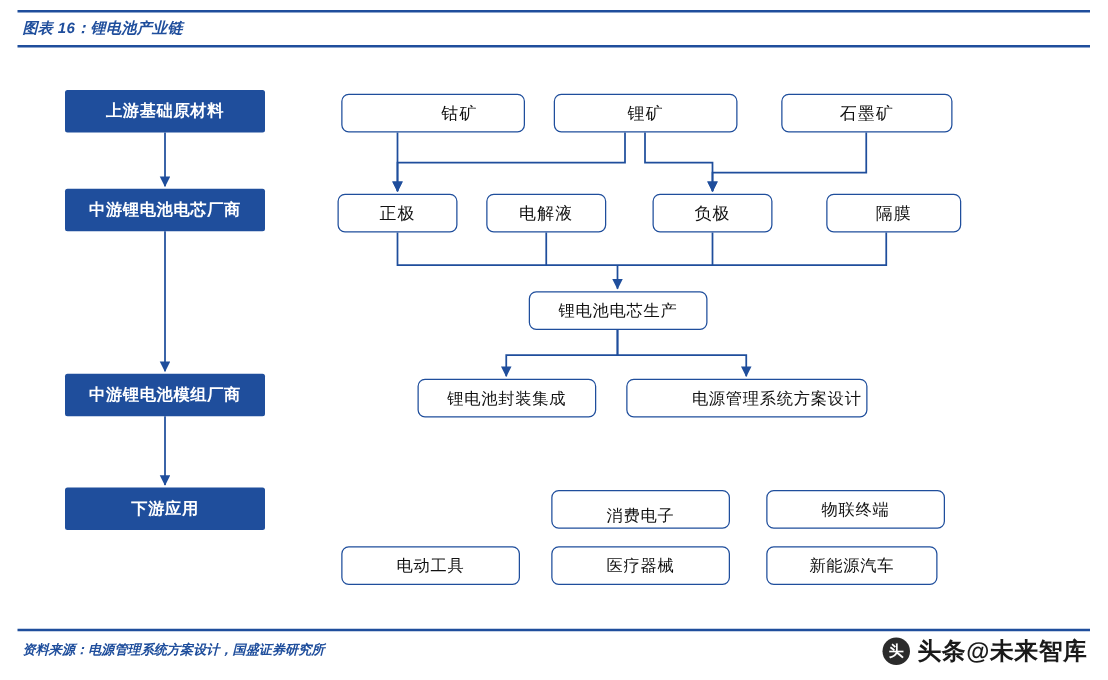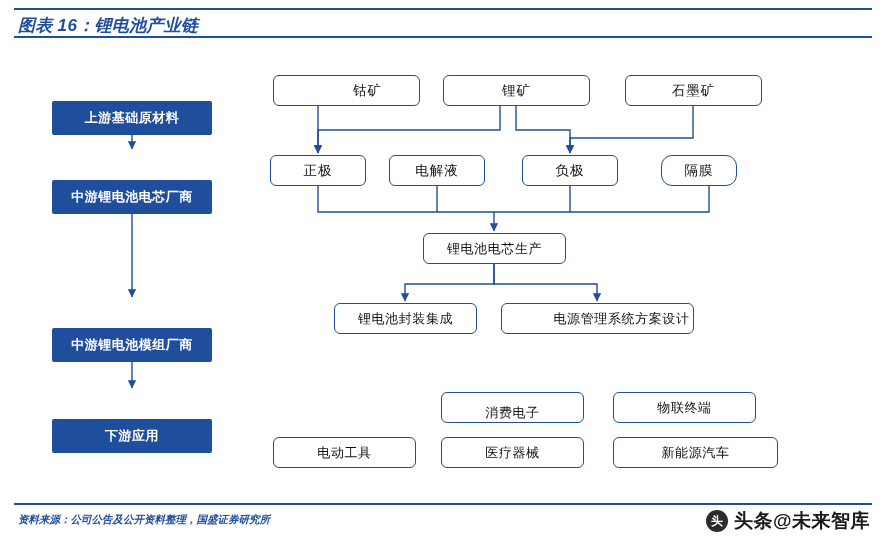--- a/index.html
+++ b/index.html
@@ -24,21 +24,21 @@
     left: 14px;
     width: 858px;
     background: #1f4e9c;
   }
   #hdr-rule-top { top: 8px; height: 2px; }
   #hdr-rule-bot { top: 36px; height: 2px; }
   #fig-title {
     position: absolute;
     left: 18px;
     top: 14px;
-    font-size: 17px;
+    font-size: 12px;
     font-weight: bold;
     font-style: italic;
     color: #1f4e9c;
     letter-spacing: 0.3px;
     white-space: nowrap;
   }
 
   
   #ftr-rule {
     position: absolute;
@@ -106,21 +106,20 @@
     text-align: center;
     white-space: nowrap;
   }
   .stage {
     background: #1f4e9c;
     color: #ffffff;
     font-size: 13px;
     font-weight: bold;
     border-radius: 2px;
     letter-spacing: 0.5px;
-    margin-top: 29px;
   }
   .box {
     background: #ffffff;
     border: 1.4px solid #1f4e9c;
     border-radius: 6px;
     color: #111111;
     font-size: 13.5px;
     letter-spacing: 1px;
   }
   .box.small { font-size: 13px; letter-spacing: 0.6px; }
@@ -195,21 +194,21 @@
 
     <div class="node box" style="left:270px; top:115px; width:96px; height:31px;">
       <span>正极</span>
     </div>
     <div class="node box" style="left:389px; top:115px; width:96px; height:31px;">
       <span>电解液</span>
     </div>
     <div class="node box" style="left:522px; top:115px; width:96px; height:31px;">
       <span>负极</span>
     </div>
-    <div class="node box" style="left:661px; top:115px; width:76px; height:31px;border-radius:11px;">
+    <div class="node box" style="left:661px; top:115px; width:108px; height:31px;">
       <span>隔膜</span>
     </div>
 
     <div class="node box small" style="left:423px; top:193px; width:143px; height:31px;">
       <span>锂电池电芯生产</span>
     </div>
 
     <div class="node box small" style="left:334px; top:263px; width:143px; height:31px;">
       <span>锂电池封装集成</span>
     </div>
@@ -222,26 +221,26 @@
     </div>
     <div class="node box small" style="left:613px; top:352px; width:143px; height:31px;">
       <span>物联终端</span>
     </div>
     <div class="node box small" style="left:273px; top:397px; width:143px; height:31px;">
       <span>电动工具</span>
     </div>
     <div class="node box small" style="left:441px; top:397px; width:143px; height:31px;">
       <span>医疗器械</span>
     </div>
-    <div class="node box small" style="left:613px; top:397px; width:165px; height:31px;">
+    <div class="node box small" style="left:613px; top:397px; width:137px; height:31px;">
       <span>新能源汽车</span>
     </div>
 
   </div>
 
   <div id="ftr-rule"></div>
-  <div id="source-note">资料来源：公司公告及公开资料整理，国盛证券研究所</div>
+  <div id="source-note">资料来源：电源管理系统方案设计，国盛证券研究所</div>
   <div id="watermark">
     <span class="wm-logo">头</span>
     <span class="wm-text">头条@未来智库</span>
   </div>
 
 </div>
 
 </body></html>

